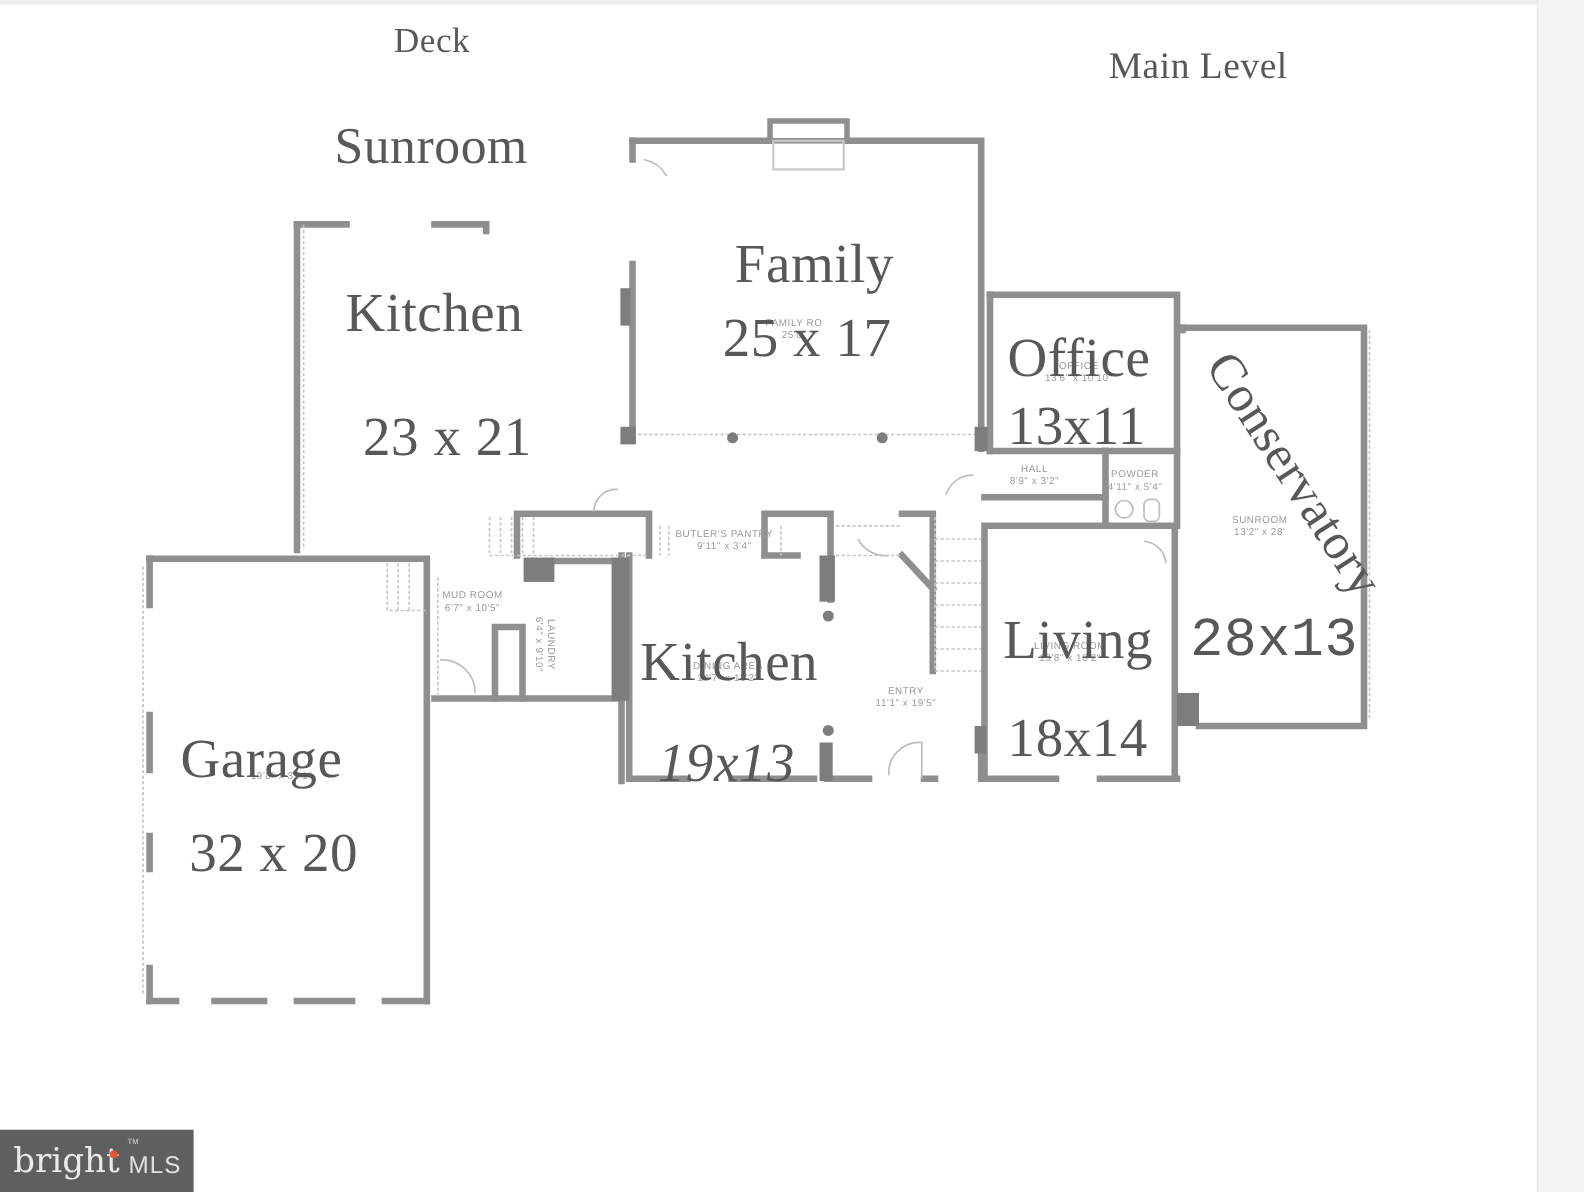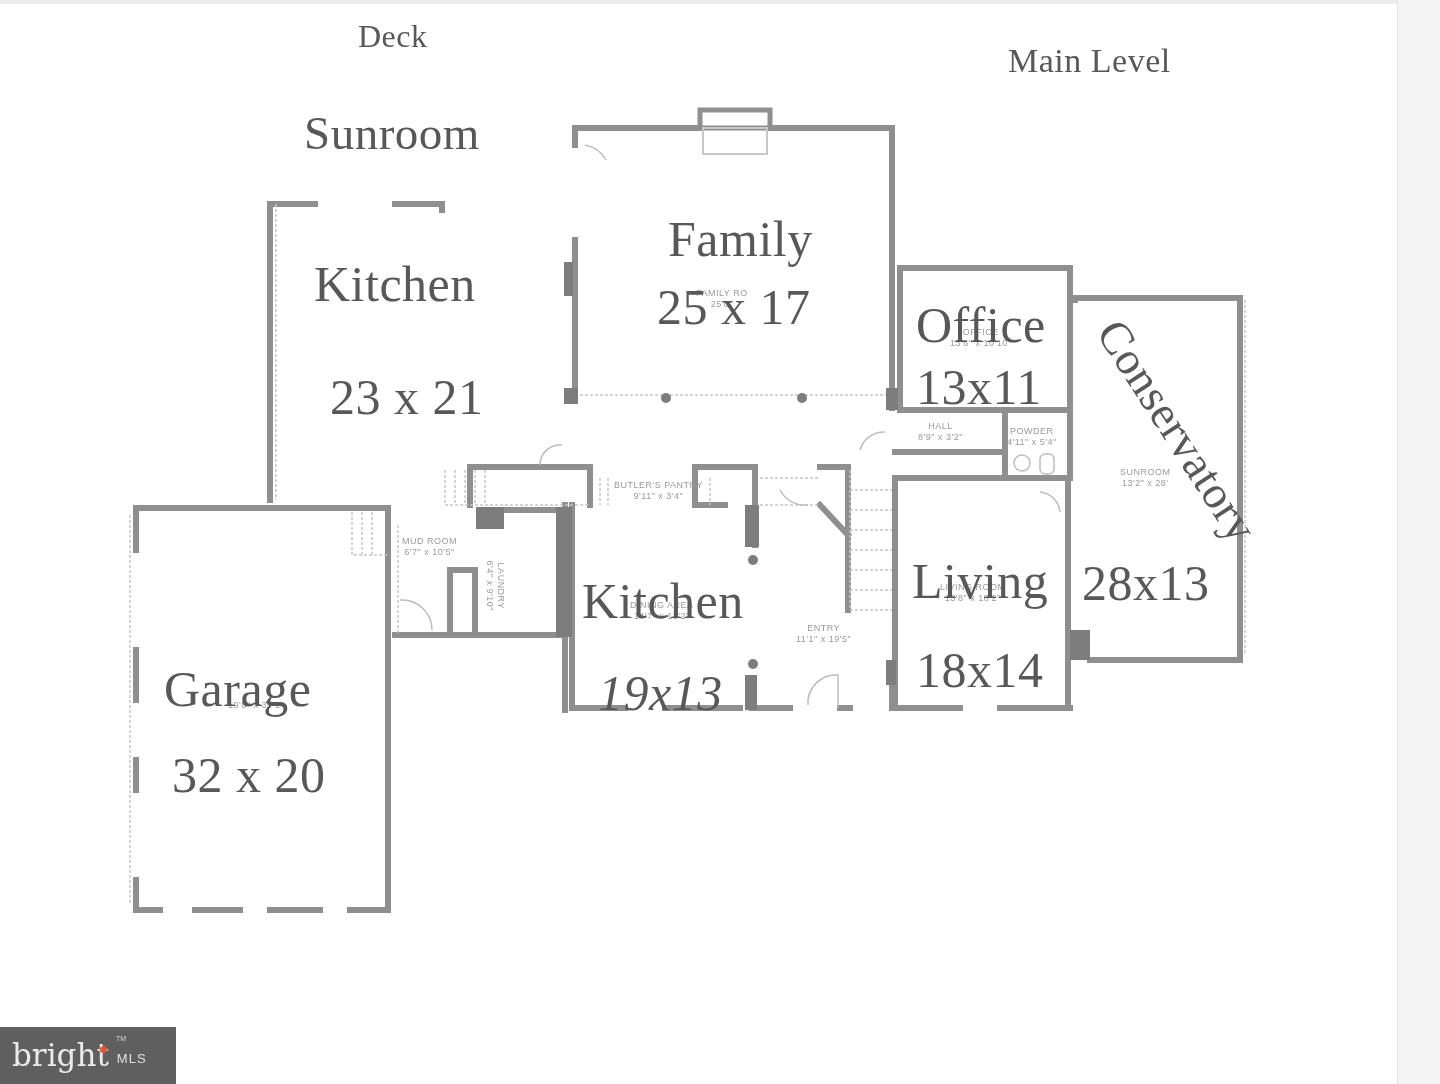--- a/index.html
+++ b/index.html
@@ -12,21 +12,21 @@
   .top-edge { position: absolute; left: 0; top: 0; width: 1440px; height: 4px; background: #ececec; }
   .plan { position: absolute; left: 0; top: 0; width: 1440px; height: 1084px; }
   .big-label { position: absolute; color: #585858; font-size: 50px; line-height: 1; white-space: nowrap; letter-spacing: 0.5px; }
   .small-label { position: absolute; color: #9a9a9a; font-family: "Liberation Sans", "DejaVu Sans", sans-serif; font-size: 9px; line-height: 1.2; text-align: center; white-space: nowrap; letter-spacing: 0.5px; }
   .logo {
     position: absolute; left: 0; top: 1027px; width: 176px; height: 57px;
     background: #5f5f5f; display: flex; align-items: center; padding-left: 12px; box-sizing: border-box;
   }
   .logo .brand { color: #eaeaea; font-family: "DejaVu Serif", serif; font-size: 31px; line-height: 1; position: relative; }
   .logo .dot { position: absolute; width: 7px; height: 7px; background: #e4572e; border-radius: 50%; top: 6px; right: 2px; }
-  .logo .mls { color: #e0e0e0; font-family: "Liberation Sans", sans-serif; font-size: 13px; margin-left: 8px; margin-top: 6px; letter-spacing: 1px; }
+  .logo .mls { color: #e0e0e0; font-family: "Liberation Sans", sans-serif; font-size: 22px; margin-left: 8px; margin-top: 6px; letter-spacing: 1px; }
   .logo .tm { color: #d8d8d8; font-size: 7px; position: absolute; left: 116px; top: 8px; font-family: "Liberation Sans", sans-serif; }
 </style>
 </head>
 <body>
 
 <div class="top-edge"></div>
 <div class="page-edge"></div>
 
 <svg class="plan" width="1440" height="1084" viewBox="0 0 1440 1084">
   <g fill="none" stroke="#8f8f8f" stroke-width="6" stroke-linecap="square">
@@ -156,21 +156,21 @@
 <div class="small-label" style="left:1007px; top:426px;">
   <div>POWDER</div>
   <div>4'11" x 5'4"</div>
 </div>
 
 <div class="small-label" style="left:1120px; top:467px;">
   <div>SUNROOM</div>
   <div>13'2" x 28'</div>
 </div>
 <div class="big-label" style="left:1050px; top:408px; transform: rotate(57deg); transform-origin: center; font-size:46px;">Conservatory</div>
-<div class="big-label" style="left:1082px; top:558px;">28x13</div>
+<div class="big-label" style="left:1082px; top:558px;font-family:Liberation Mono, monospace;">28x13</div>
 
 <div class="small-label" style="left:614px; top:480px;">
   <div>BUTLER'S PANTRY</div>
   <div>9'11" x 3'4"</div>
 </div>
 
 <div class="small-label" style="left:402px; top:536px;">
   <div>MUD ROOM</div>
   <div>6'7" x 10'5"</div>
 </div>

